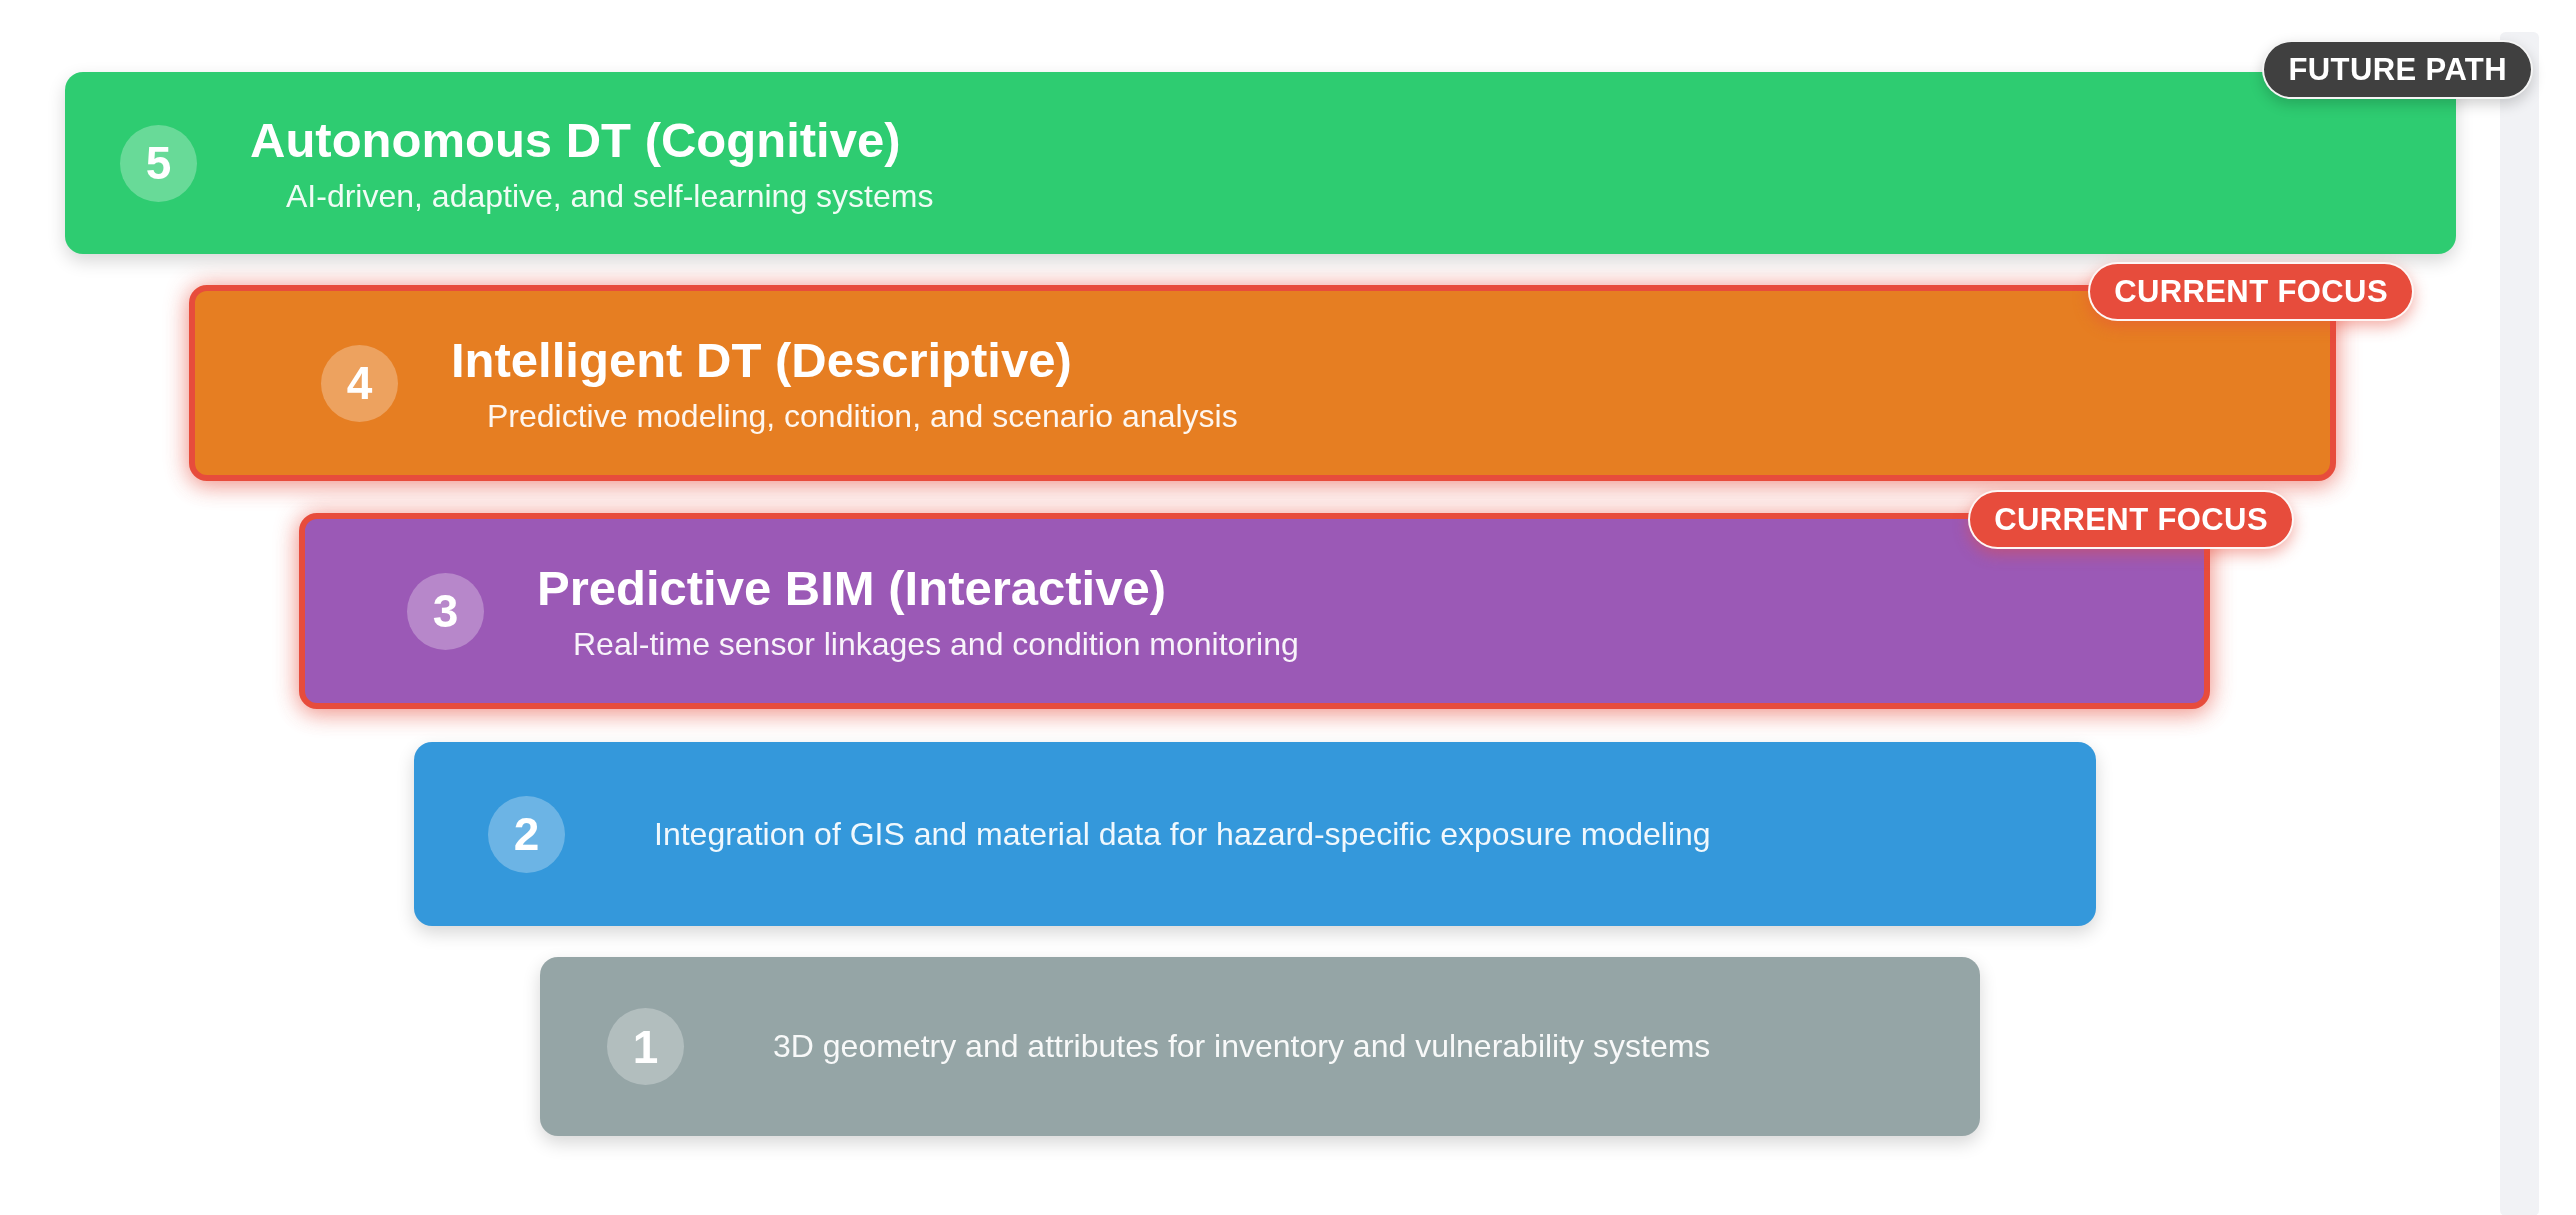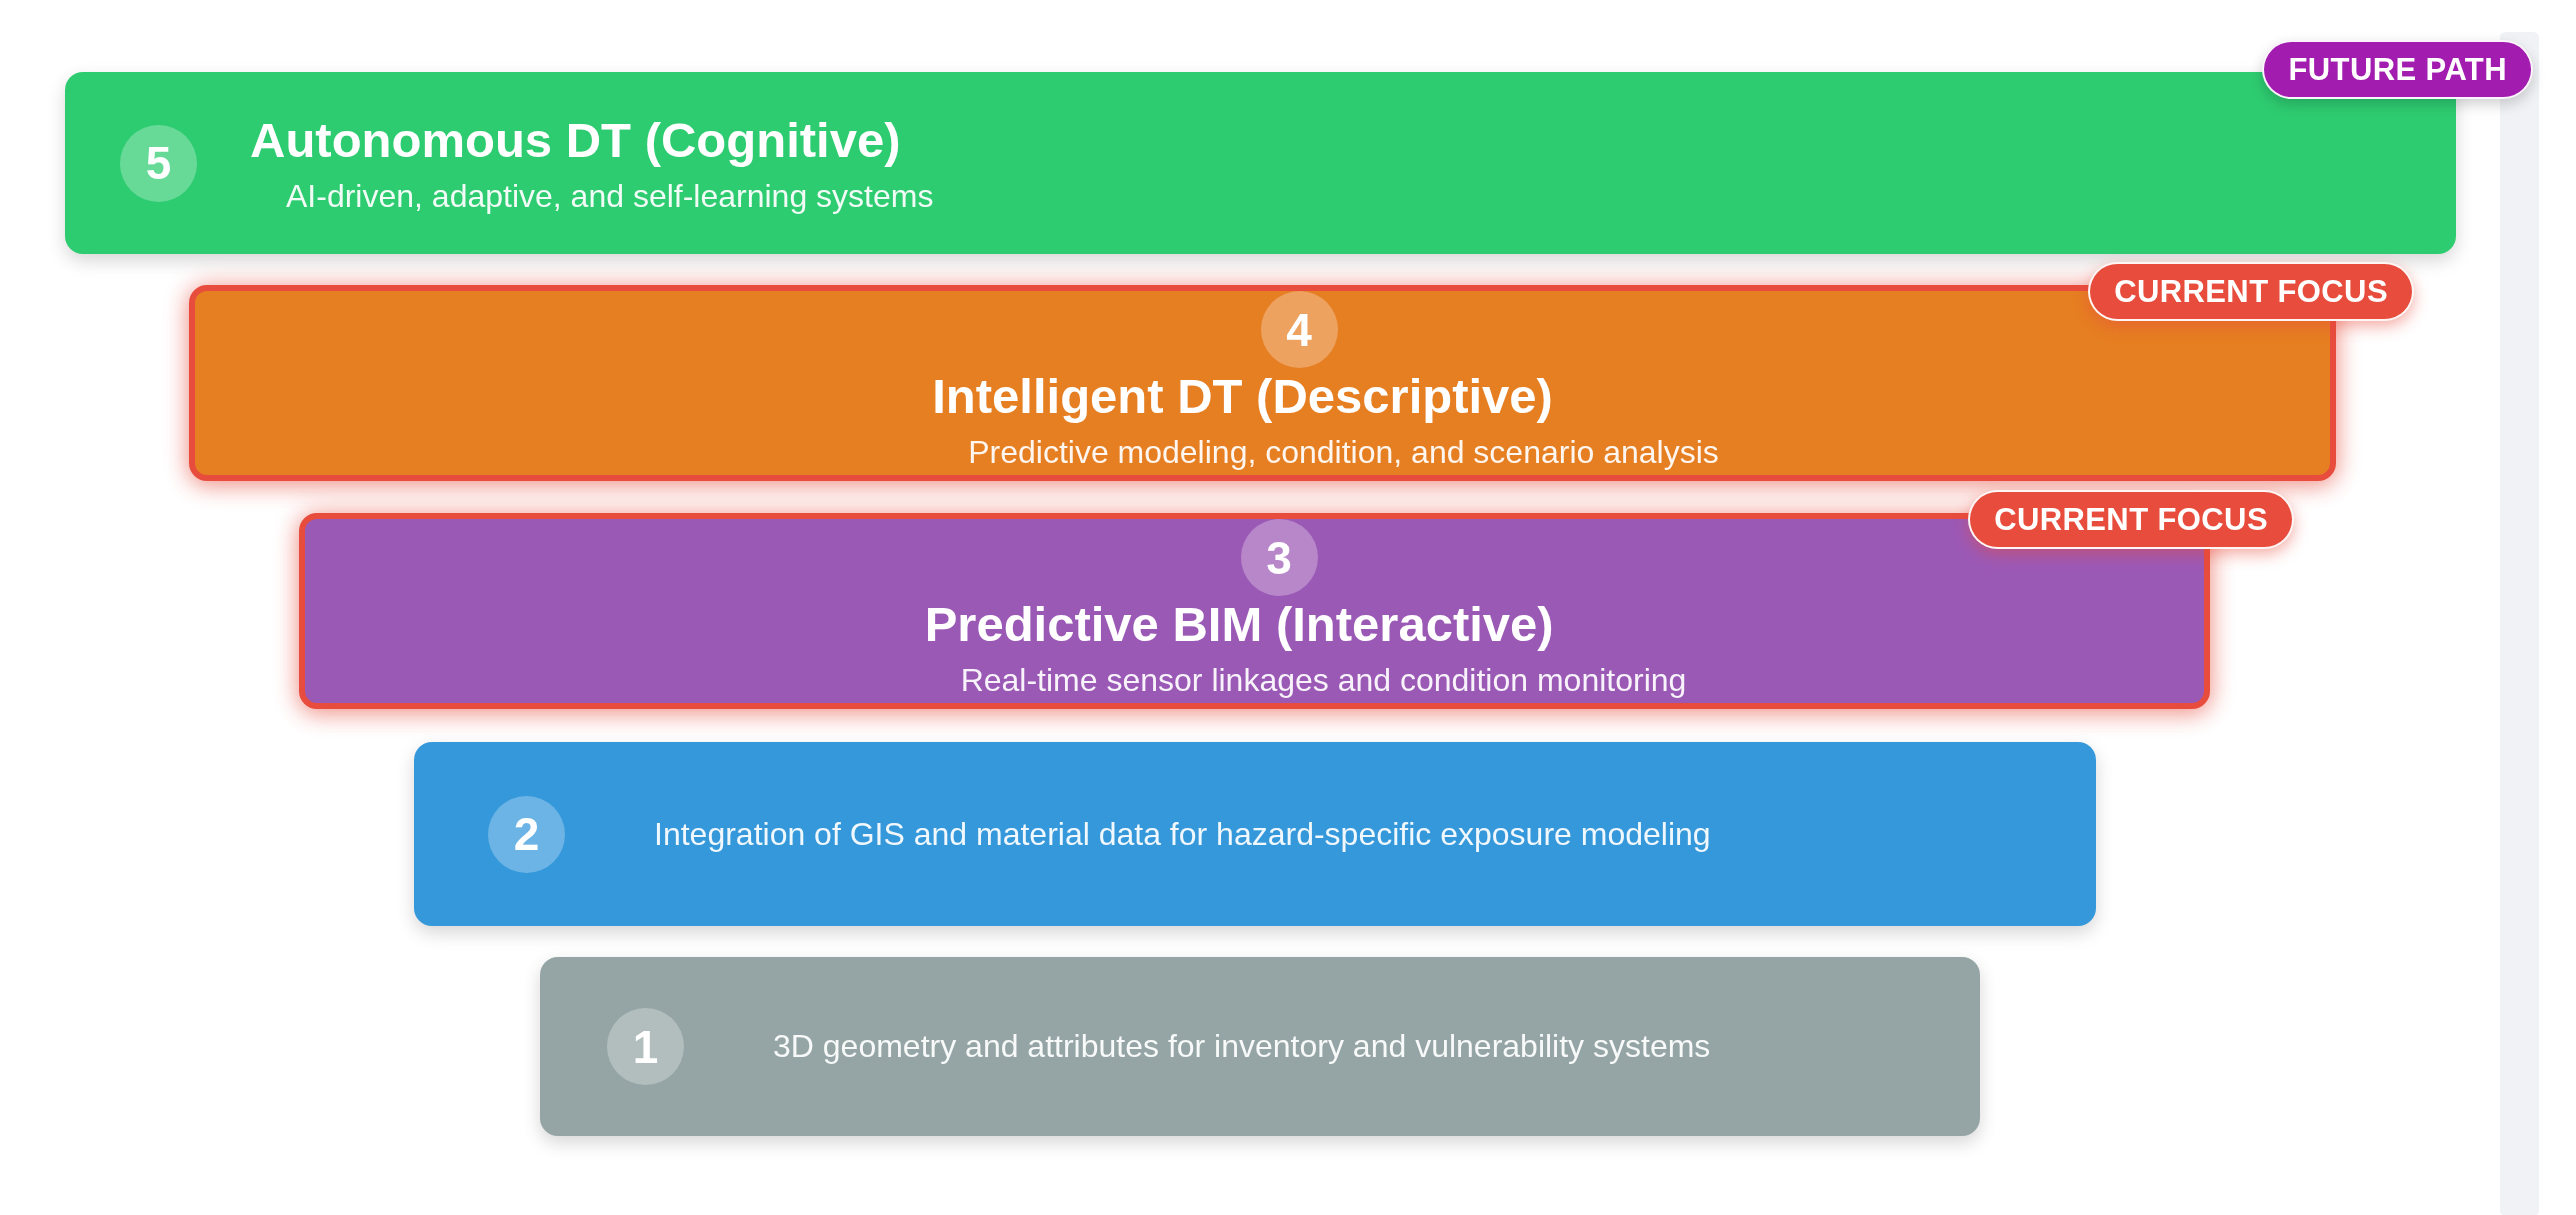--- a/index.html
+++ b/index.html
@@ -28,21 +28,20 @@
     border-radius:18px;
     display:flex;
     align-items:center;
     color:#ffffff;
     box-shadow:0 7px 18px rgba(0,0,0,0.16);
     z-index:1;
   }
   .bar.focus{
     border:6.3px solid #e74c3c;
     box-shadow:0 0 24px rgba(231,76,60,0.45), 0 7px 21px rgba(231,76,60,0.30);
-    flex-direction:column;
   }
 
   .lvl0{left:65px;  top:72px;  width:2391px; height:182px; padding-left:55px;}
   .lvl1{left:189px; top:285px;  width:2147px; height:196px; padding-left:126px;}
   .lvl2{left:299px; top:513px;  width:1911px; height:196px; padding-left:102px;}
   .lvl3{left:414px; top:742px; width:1682px; height:184px; padding-left:74px;}
   .lvl4{left:540px; top:957px; width:1440px; height:179px; padding-left:67px;}
 
   .num{
     flex:0 0 auto;
@@ -83,21 +82,21 @@
   .lvl2 .badge{top:-29px;right:-90px;box-shadow:0 5.6px 15.4px rgba(231,76,60,0.45);}
 </style>
 </head>
 <body>
 
 <div class="canvas">
 
   <div class="scroll-track" style="background: rgb(241, 242, 245);"></div>
 
   <div class="bar lvl0" style="background: rgb(46, 204, 113);">
-    <span class="badge" style="background: #a21caf;">FUTURE PATH</span>
+    <span class="badge" style="background: #404040;">FUTURE PATH</span>
     <div class="num">5</div>
     <div class="txt">
       <div class="title">Autonomous DT (Cognitive)</div>
       <div class="subtitle">AI-driven, adaptive, and self-learning systems</div>
     </div>
   </div>
 
   <div class="bar focus lvl1" style="background: rgb(230, 126, 34); border-color: rgb(231, 76, 60);">
     <span class="badge" style="background: rgb(231, 76, 60);">CURRENT FOCUS</span>
     <div class="num">4</div>

